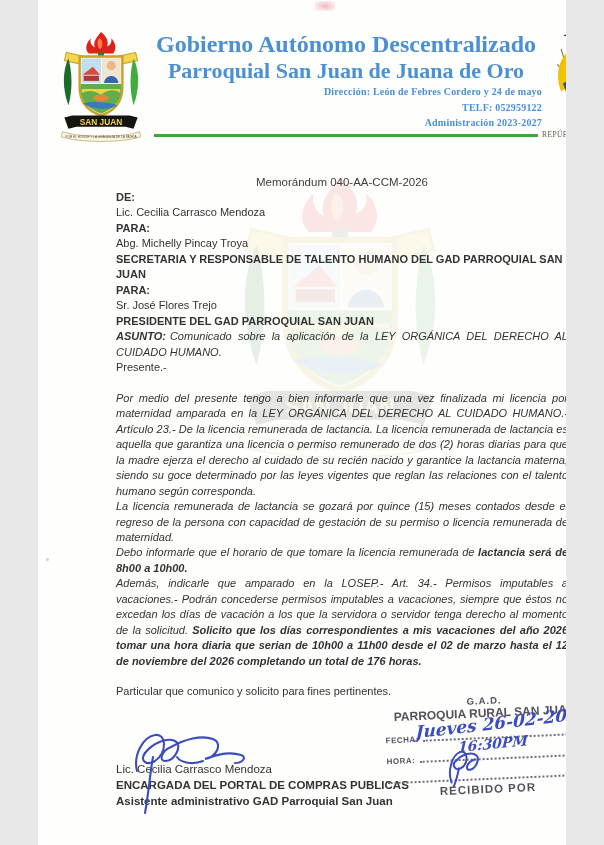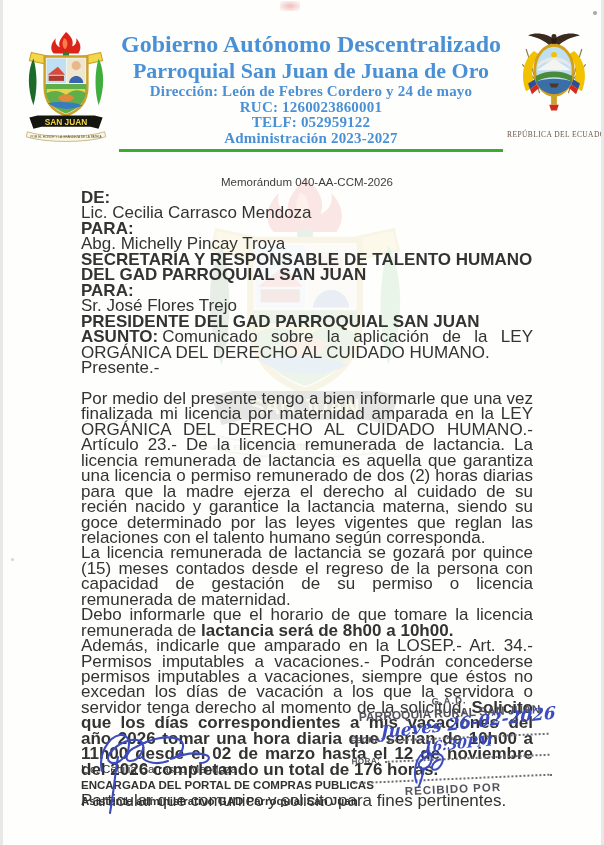--- a/index.html
+++ b/index.html
@@ -1,48 +1,48 @@
 <!DOCTYPE html>
 <html><head>
 <meta charset="utf-8">
 <style>
   html,body { margin:0; padding:0; background:#e8e8e8; }
   .page {
-    position:relative; width:598px; height:845px; margin:0 auto;
+    position:relative; width:528px; height:845px; margin:0 auto;
     background:#fefefd; overflow:hidden;
     font-family:"Liberation Sans", sans-serif; color:#333;
   }
   
   .seal-left { position:absolute; left:16px; top:30px; width:94px; height:120px; }
   .seal-right { position:absolute; left:504px; top:26px; width:94px; text-align:center; }
   .seal-right .caption {
     margin-top:4px; font-family:"Liberation Serif", serif; font-size:7.5px;
     letter-spacing:0.4px; color:#6a564a; white-space:nowrap;
   }
   .header-text {
     position:absolute; left:112px; top:30px; width:392px; text-align:center;
     font-family:"Liberation Serif", serif; font-weight:bold; color:#4a90d5;
   }
   .ht-1 { font-size:24px; line-height:28px; }
   .ht-2 { font-size:22px; line-height:26px; }
-  .ht-sub { font-size:15px; line-height:15.5px; letter-spacing:0.2px; }
+  .ht-sub { font-size:10px; line-height:15.5px; letter-spacing:0.2px;text-align:right; }
   .green-line { height:3px; background:#3cab36; margin:3px 4px 0 4px; }
   .memo-number {
     position:absolute; left:78px; top:167px; width:452px; text-align:center;
     font-size:11.5px; color:#3d3d3d;margin-top:9px;
   }
   
   .watermark { position:absolute; left:182px; top:172px; width:240px; opacity:0.10; z-index:0; }
   
   .content {
     position:absolute; left:78px; top:190px; width:452px; z-index:1;
-    font-size:17px; line-height:15.45px; color:#333;
+    font-size:11px; line-height:15.45px; color:#333;
   }
   .b { font-weight:bold; }
-  .jus { text-align:justify; }
+  .jus { text-align:justify;font-style:italic; }
   .gap { margin-top:15.45px; }
   .lbl { font-weight:bold; margin-right:4px; }
   
   .sig-block { position:absolute; left:78px; top:762px; width:300px; z-index:2;
                font-size:11.5px; line-height:15.8px; }
   .sig-scrawl { position:absolute; left:85px; top:727px; z-index:3; }
   
   .stamp {
     position:absolute; left:348px; top:695px; width:200px; z-index:2;
     transform:rotate(-2.5deg); color:#55525c;
@@ -120,21 +120,20 @@
   <div class="seal-left">
     <svg width="94" height="114" viewBox="0 0 92 112">
         <use href="#seal-sj"></use>
       </svg>
   </div>
 
   <div class="header-text">
     <div class="ht-1">Gobierno Autónomo Descentralizado</div>
     <div class="ht-2">Parroquial San Juan de Juana de Oro</div>
     <div class="ht-sub">Dirección: León de Febres Cordero y 24 de mayo</div>
-    <div class="ht-sub">RUC: 1260023860001</div>
     <div class="ht-sub">TELF: 052959122</div>
     <div class="ht-sub">Administración 2023-2027</div>
     <div class="green-line"></div>
   </div>
 
   <div class="seal-right">
     <svg width="88" height="96" viewBox="0 0 90 100">
 
       <line x1="16" y1="24" x2="30" y2="70" stroke="#8a7a50" stroke-width="1.2"></line>
       <line x1="74" y1="24" x2="60" y2="70" stroke="#8a7a50" stroke-width="1.2"></line>

